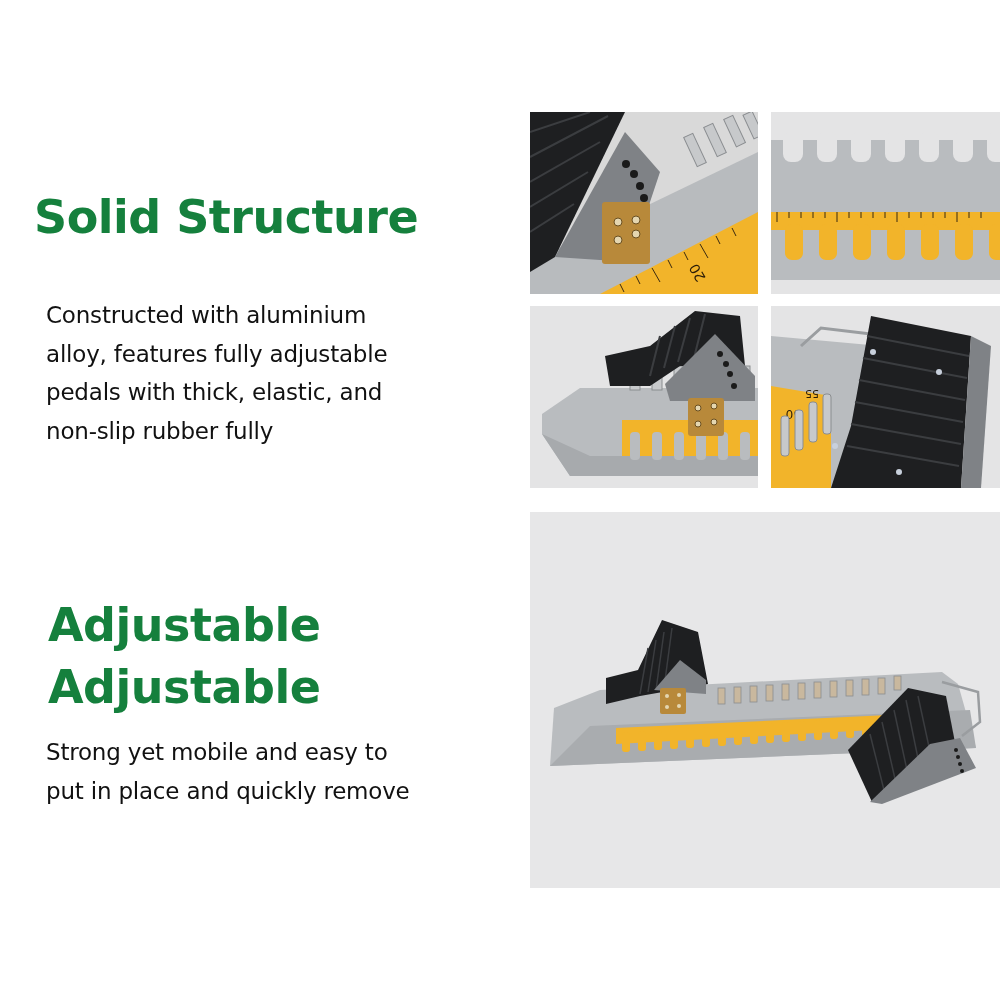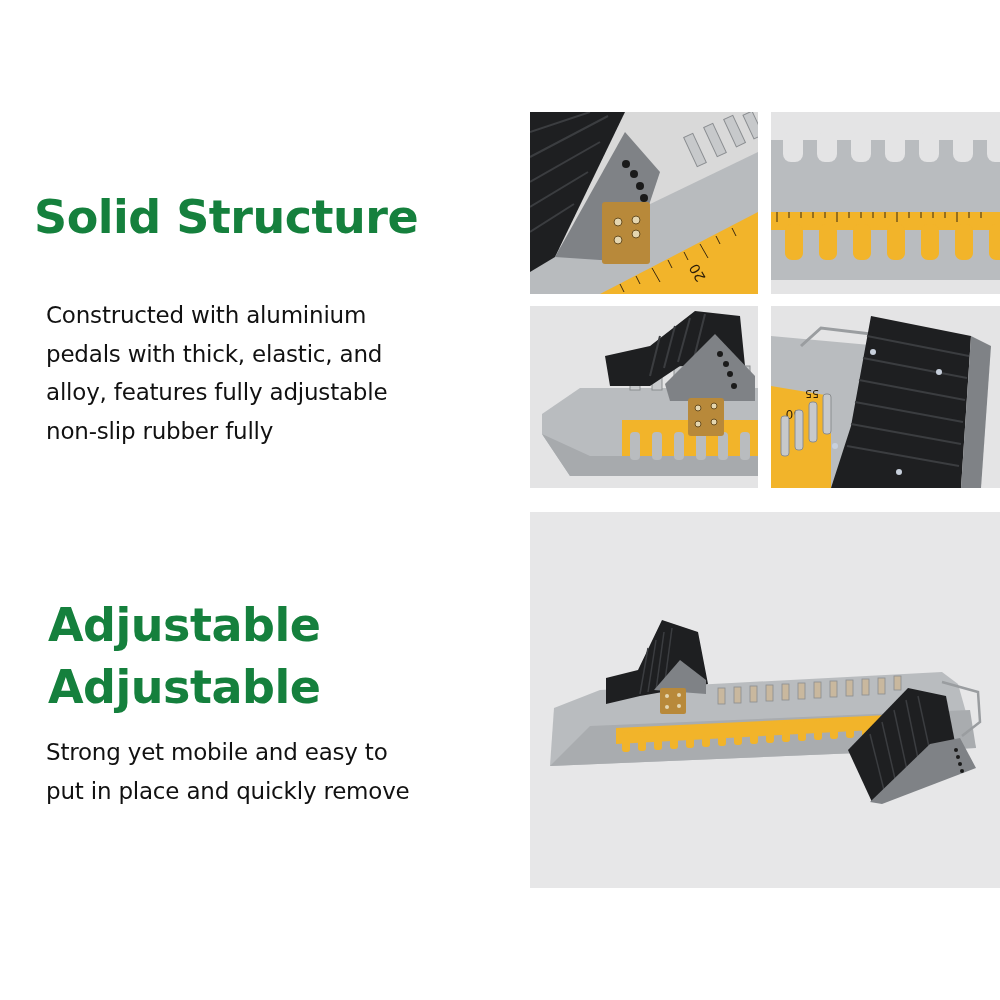--- a/index.html
+++ b/index.html
@@ -42,22 +42,22 @@
     #panel-big { left: 530px; top: 512px; width: 470px; height: 376px; }
 
     svg { display: block; }
   </style>
 </head>
 <body>
 
 <div id="h1" class="heading">Solid Structure</div>
 <div id="p1" class="body-text">
   <div>Constructed with aluminium</div>
+  <div>alloy, features fully adjustable</div>
   <div>pedals with thick, elastic, and</div>
-  <div>alloy, features fully adjustable</div>
   <div>non-slip rubber fully</div>
 </div>
 
 <div id="h2" class="heading">
   <div>Adjustable</div>
   <div>Adjustable</div>
 </div>
 <div id="p2" class="body-text">
   <div>Strong yet mobile and easy to</div>
   <div>put in place and quickly remove</div>

